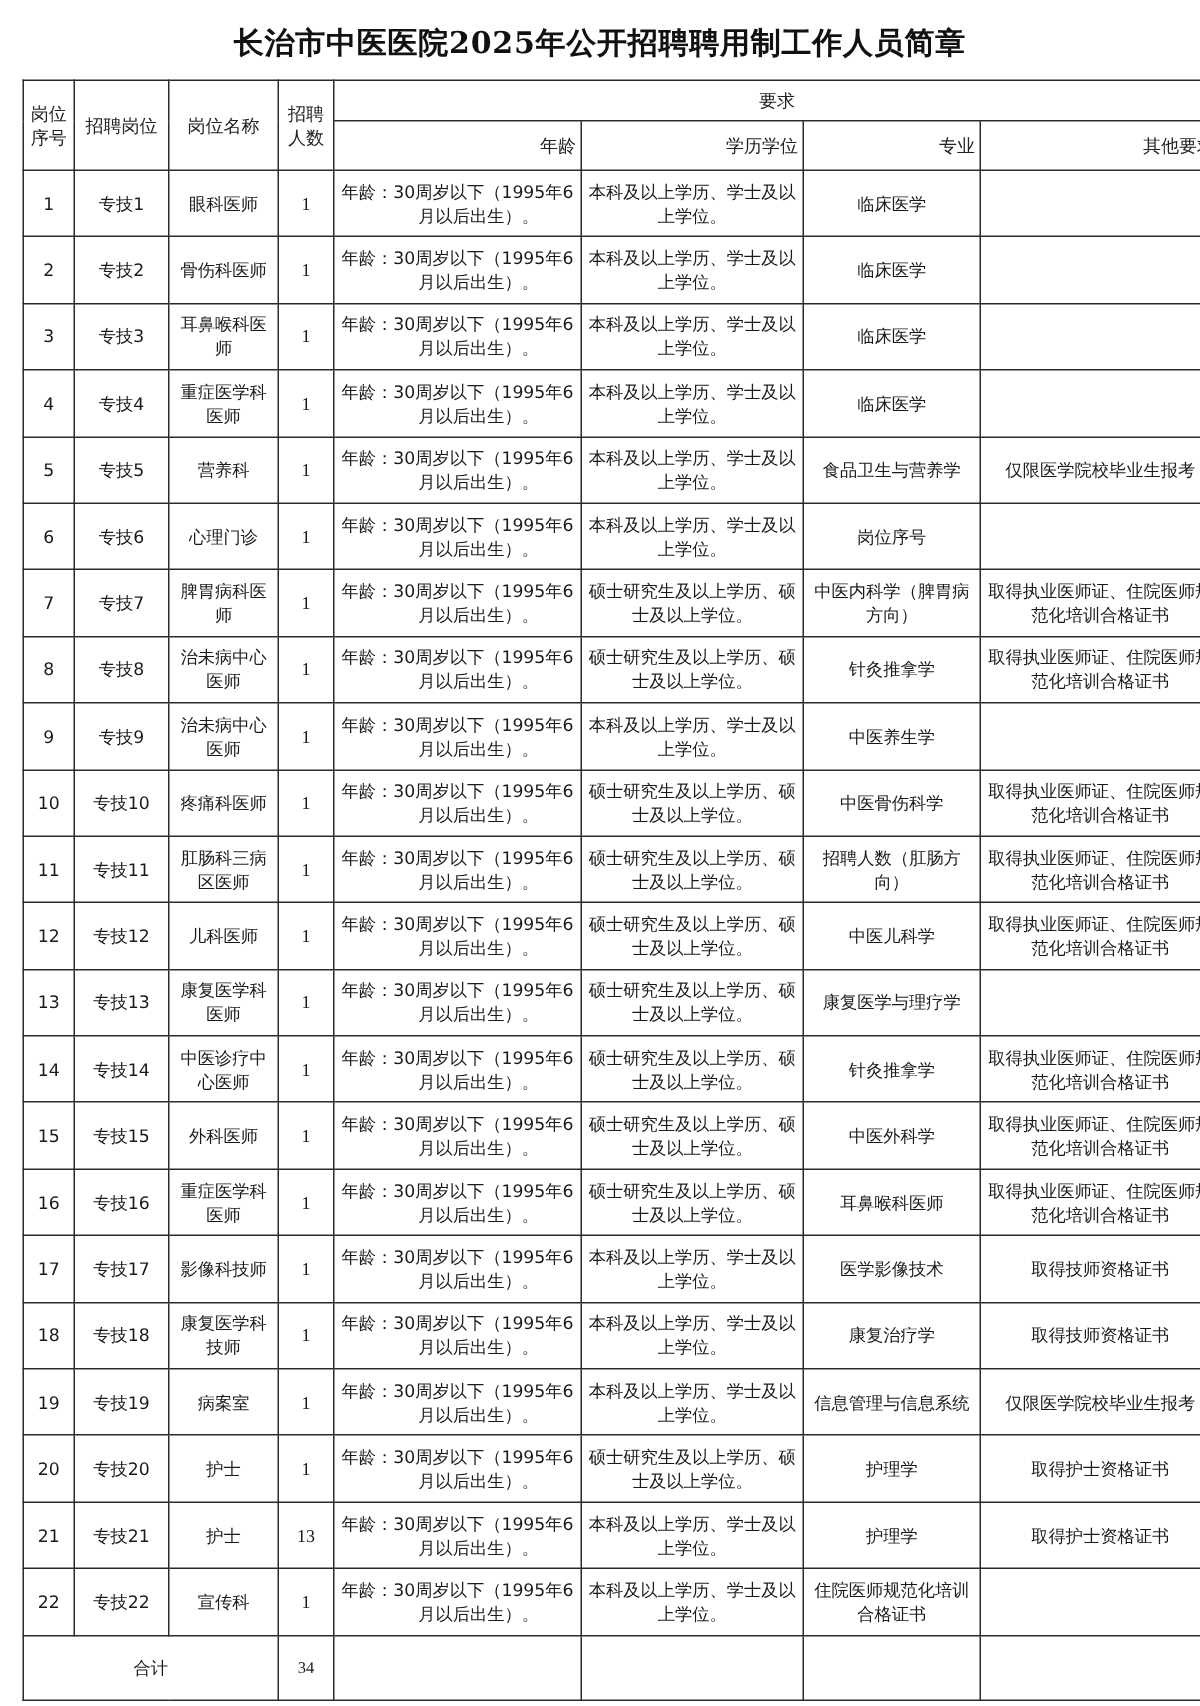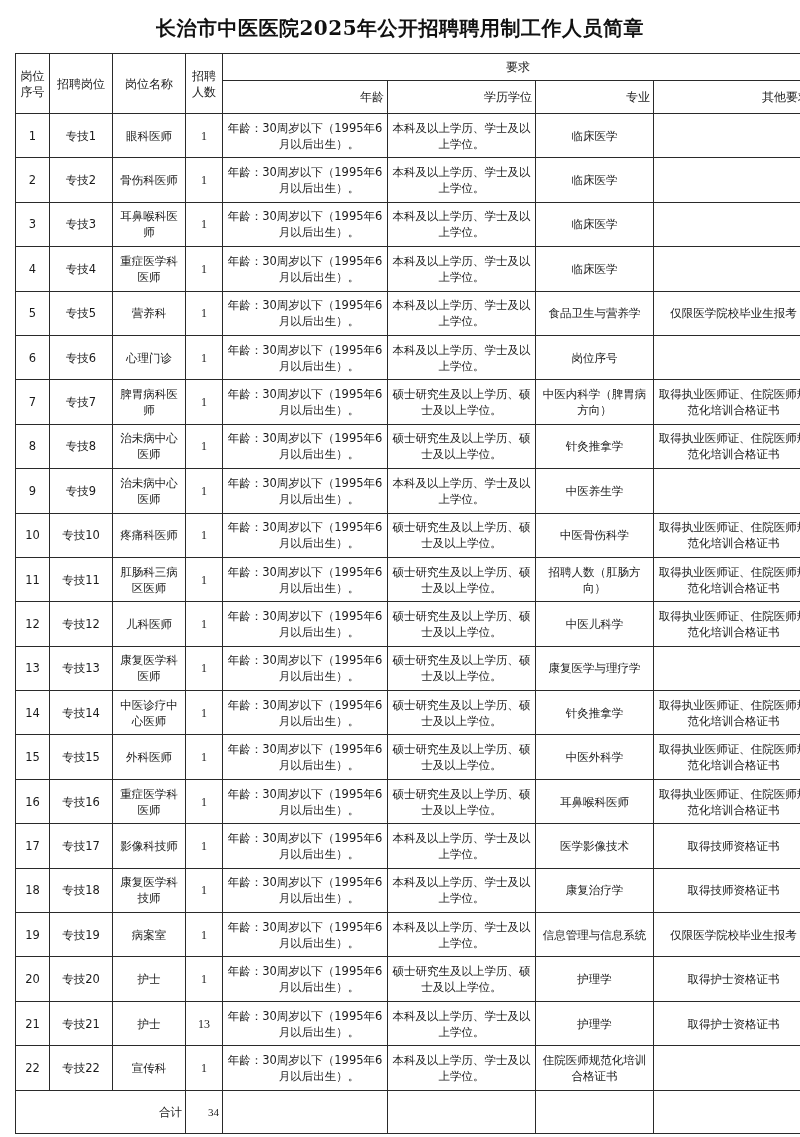--- a/index.html
+++ b/index.html
@@ -48,21 +48,21 @@
       line-height: 16px;
       overflow: hidden;
     }
     table.grid th {
       font-size: 12px;
       color: #222;
     }
     tr.head1 th { height: 26px; }
     tr.head2 th { height: 32px; text-align: right; }
     tr.row td { height: 43.4px; }
-    tr.total td { height: 42px; text-align: right; }
+    tr.total td { height: 42px; }
     td.age {
       text-align: left;
       padding-left: 3px;
       padding-right: 2px;
     }
     td.age .line2 { display: block; padding-left: 28px; }
     td.edu { padding: 0 2px; }
     td.num { font-family: "Liberation Serif", "DejaVu Serif", serif; font-size: 12px; }
     td.sn { font-family: "DejaVu Sans", sans-serif; font-size: 11.5px; }
     td.cnt-total { font-size: 11px; }

